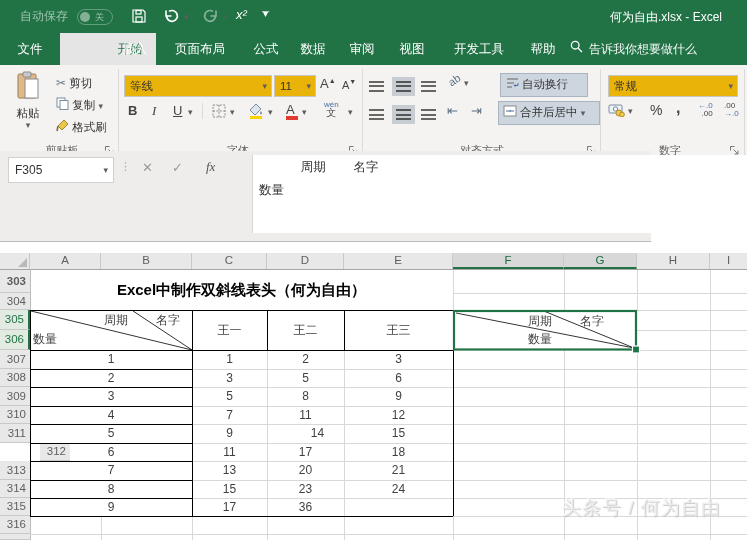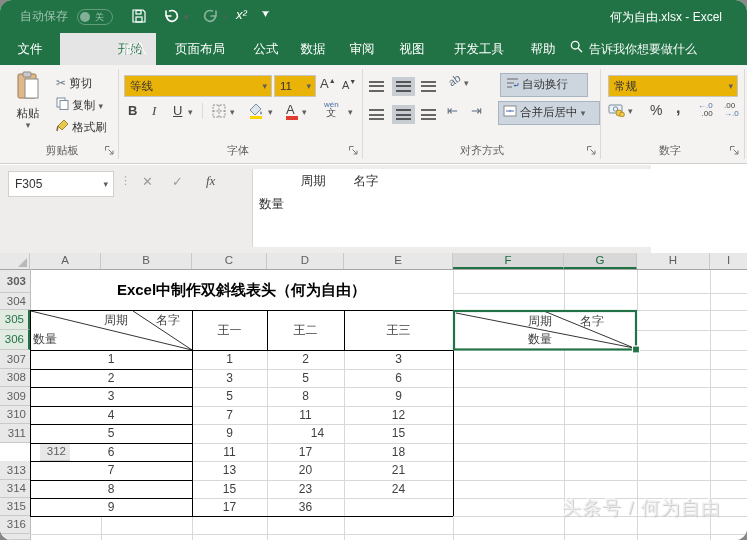--- a/index.html
+++ b/index.html
@@ -1,17 +1,17 @@
 <!DOCTYPE html>
 <html><head>
 <meta charset="utf-8">
 <style>
   html,body{margin:0;padding:0;background:#888;}
   #app{position:relative;width:747px;height:540px;background:#fff;overflow:hidden;
-       font-family:"Liberation Sans",sans-serif;border-radius:12px;-webkit-font-smoothing:antialiased;}
+       font-family:"Liberation Sans",sans-serif;-webkit-font-smoothing:antialiased;}
   .abs{position:absolute;}
   
   .titlebar{position:absolute;left:0;top:0;width:747px;height:33px;background:#217346;}
   .tabrow{position:absolute;left:0;top:33px;width:747px;height:32px;background:#217346;}
   .qat{color:#fff;font-size:13px;}
   .dim{opacity:.45;}
   .tab{position:absolute;top:0;height:32px;line-height:32px;text-align:center;color:#fff;font-size:12.5px;cursor:default;}
   .tab.active{background:#e5e5e5;color:#217346;padding-left:44px;}
   .searchpill{position:absolute;top:7px;height:19px;color:rgba(255,255,255,.95);font-size:12px;line-height:19px;}
   
@@ -24,21 +24,21 @@
   .dd{color:#605e5c;font-size:9px;}
   .ddr{position:absolute;right:4px;top:0;line-height:20px;}
   .togglebtn{position:absolute;background:#cdd6df;border:1px solid #a8b5c0;font-size:11.5px;color:#333;line-height:20px;white-space:nowrap;}
   .bars{display:inline-block;width:15px;height:11px;background:repeating-linear-gradient(to bottom,#666 0 2px,transparent 2px 4.5px);}
   .bars.sel-bg{outline:4px solid #c8cdd4;background-color:#c8cdd4;
      background-image:repeating-linear-gradient(to bottom,#555 0 2px,transparent 2px 4.5px);}
   .ic{display:inline-block;vertical-align:middle;}
   .launch{position:absolute;width:12px;height:12px;}
   .fontbtn{font-size:13px;color:#444;}
   
-  .fbar{position:absolute;left:0;top:165px;width:651px;height:90px;background:#eeedec;border-bottom:1px solid #bdbbb9;}
+  .fbar{position:absolute;left:0;top:151px;width:651px;height:90px;background:#eeedec;border-bottom:1px solid #bdbbb9;}
   .namebox{position:absolute;left:8px;top:6px;width:104px;height:24px;background:#fff;border:1px solid #d2d0ce;font-size:12px;color:#333;line-height:24px;}
   .fxwhite{position:absolute;left:252px;top:4px;width:495px;height:78px;background:#fff;border-left:1px solid #d8d6d4;}
   .fxline{position:absolute;left:6px;width:480px;font-size:12.5px;color:#333;white-space:pre;}
   
   .sheet{position:absolute;left:0;top:253px;width:747px;height:287px;background:#fff;}
   .ch{position:absolute;top:0;height:16px;line-height:15px;background:#e8e8e8;border-right:1px solid #c9c9c9;
       text-align:center;font-size:11.5px;color:#5f5f5f;box-sizing:border-box;}
   .ch.sel{background:#d8d8d8;border-bottom:2px solid #217346;color:#1e6b41;}
   .rh{position:absolute;left:0;width:30px;background:#e8e8e8;border-bottom:1px solid #c9c9c9;
       text-align:right;padding-right:4px;font-size:11.5px;color:#5f5f5f;box-sizing:border-box;}

